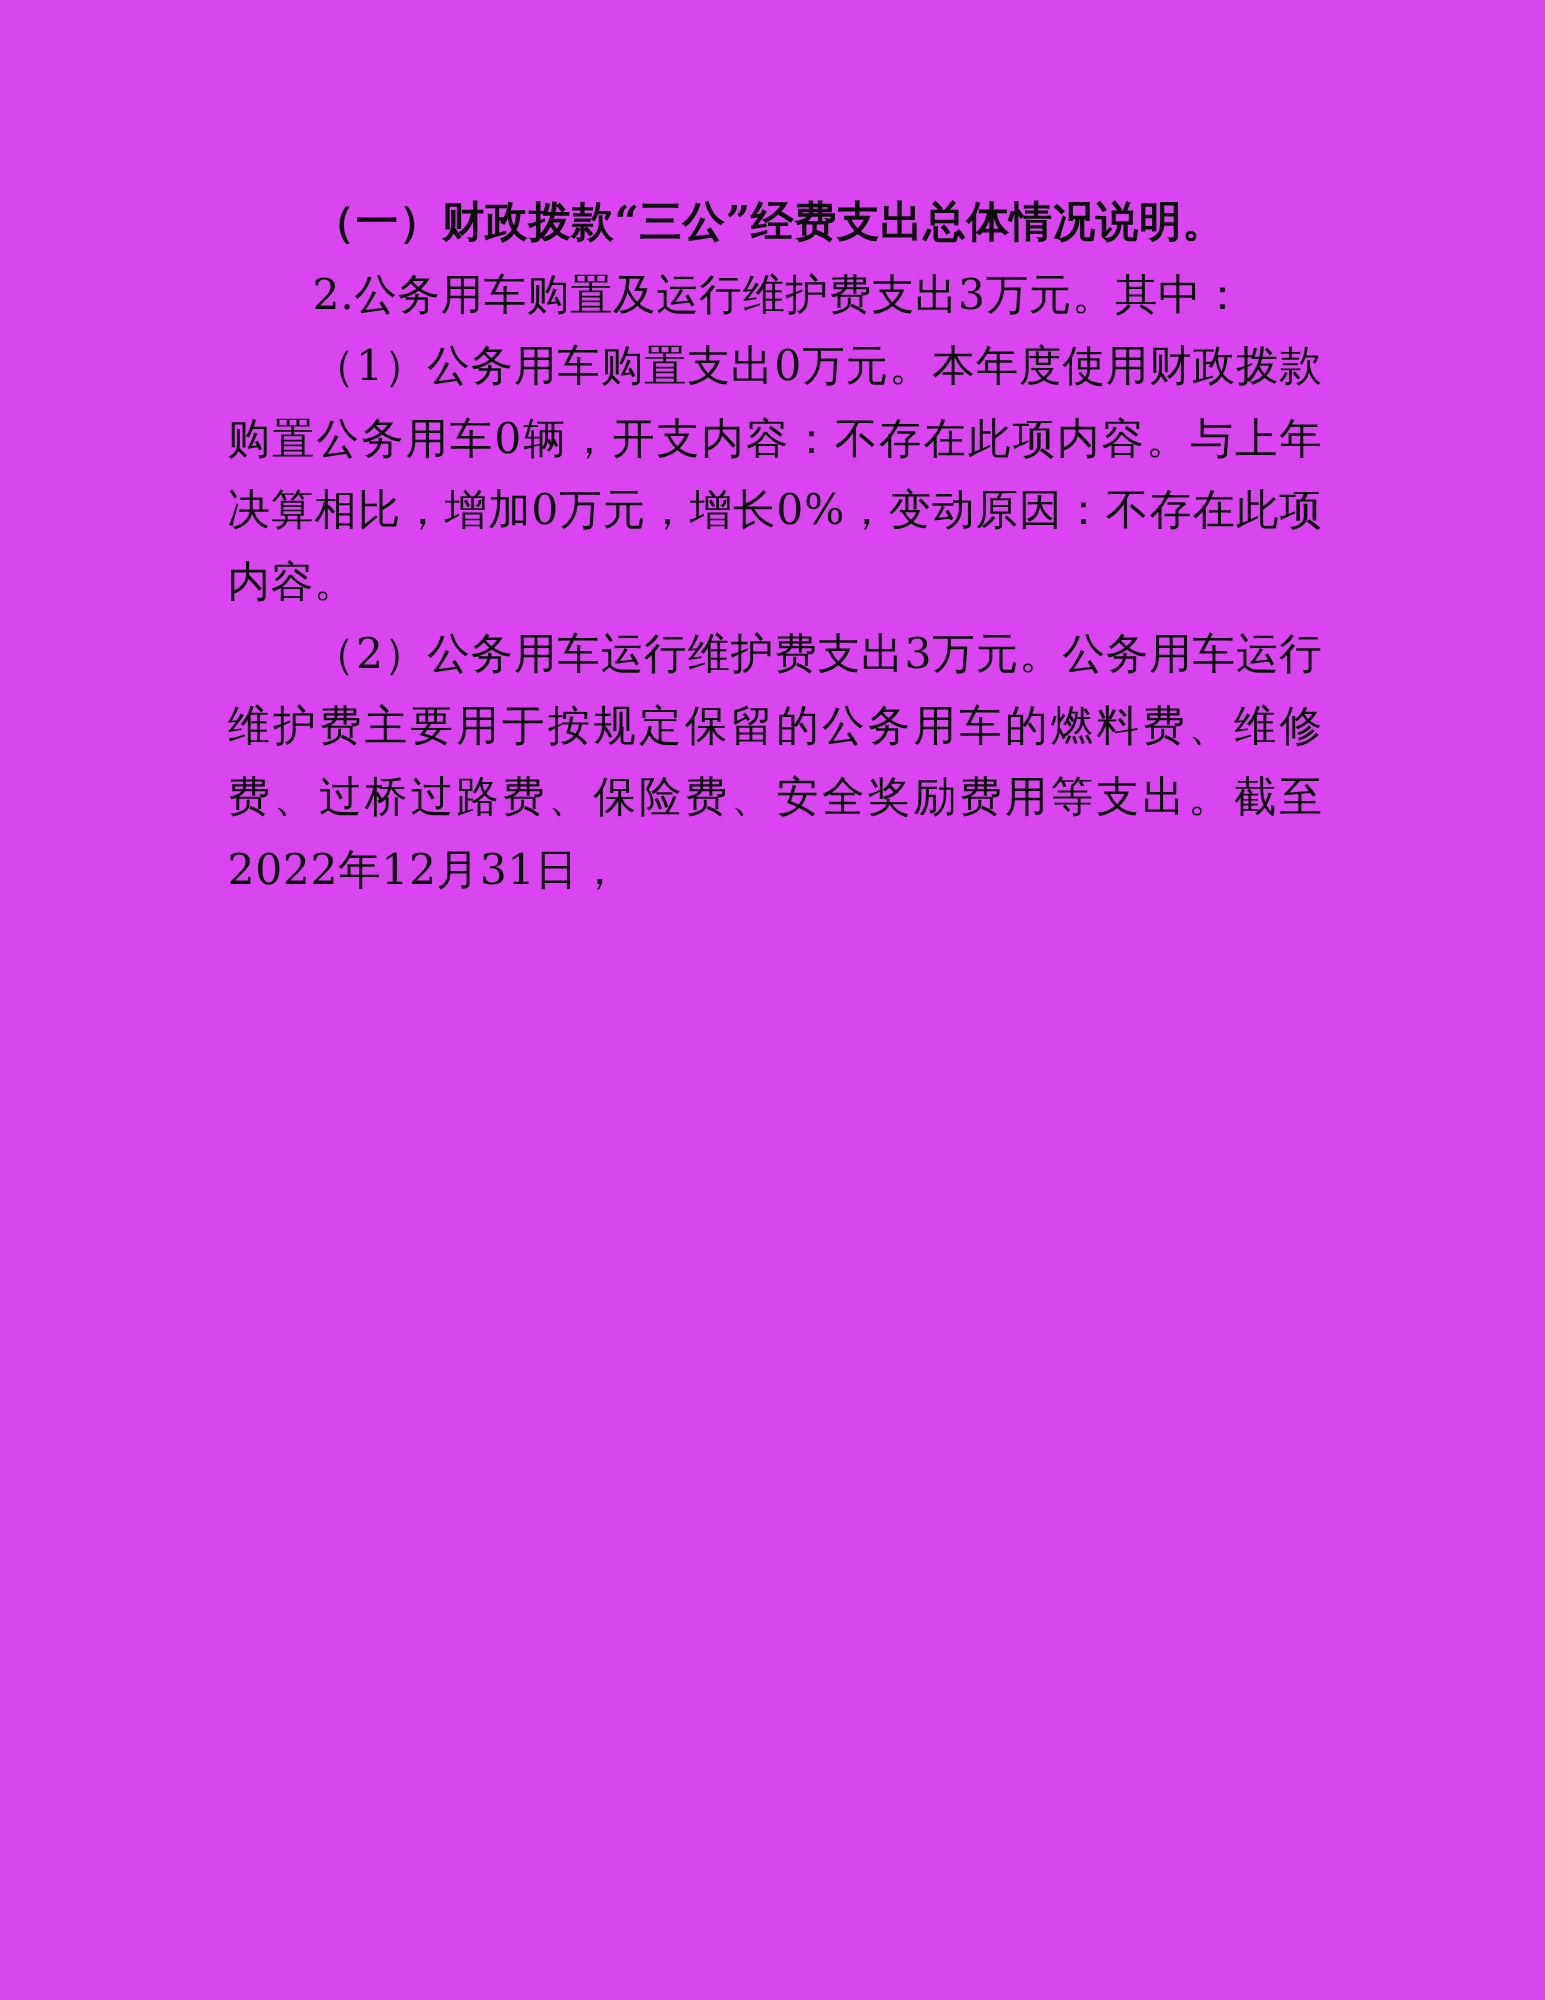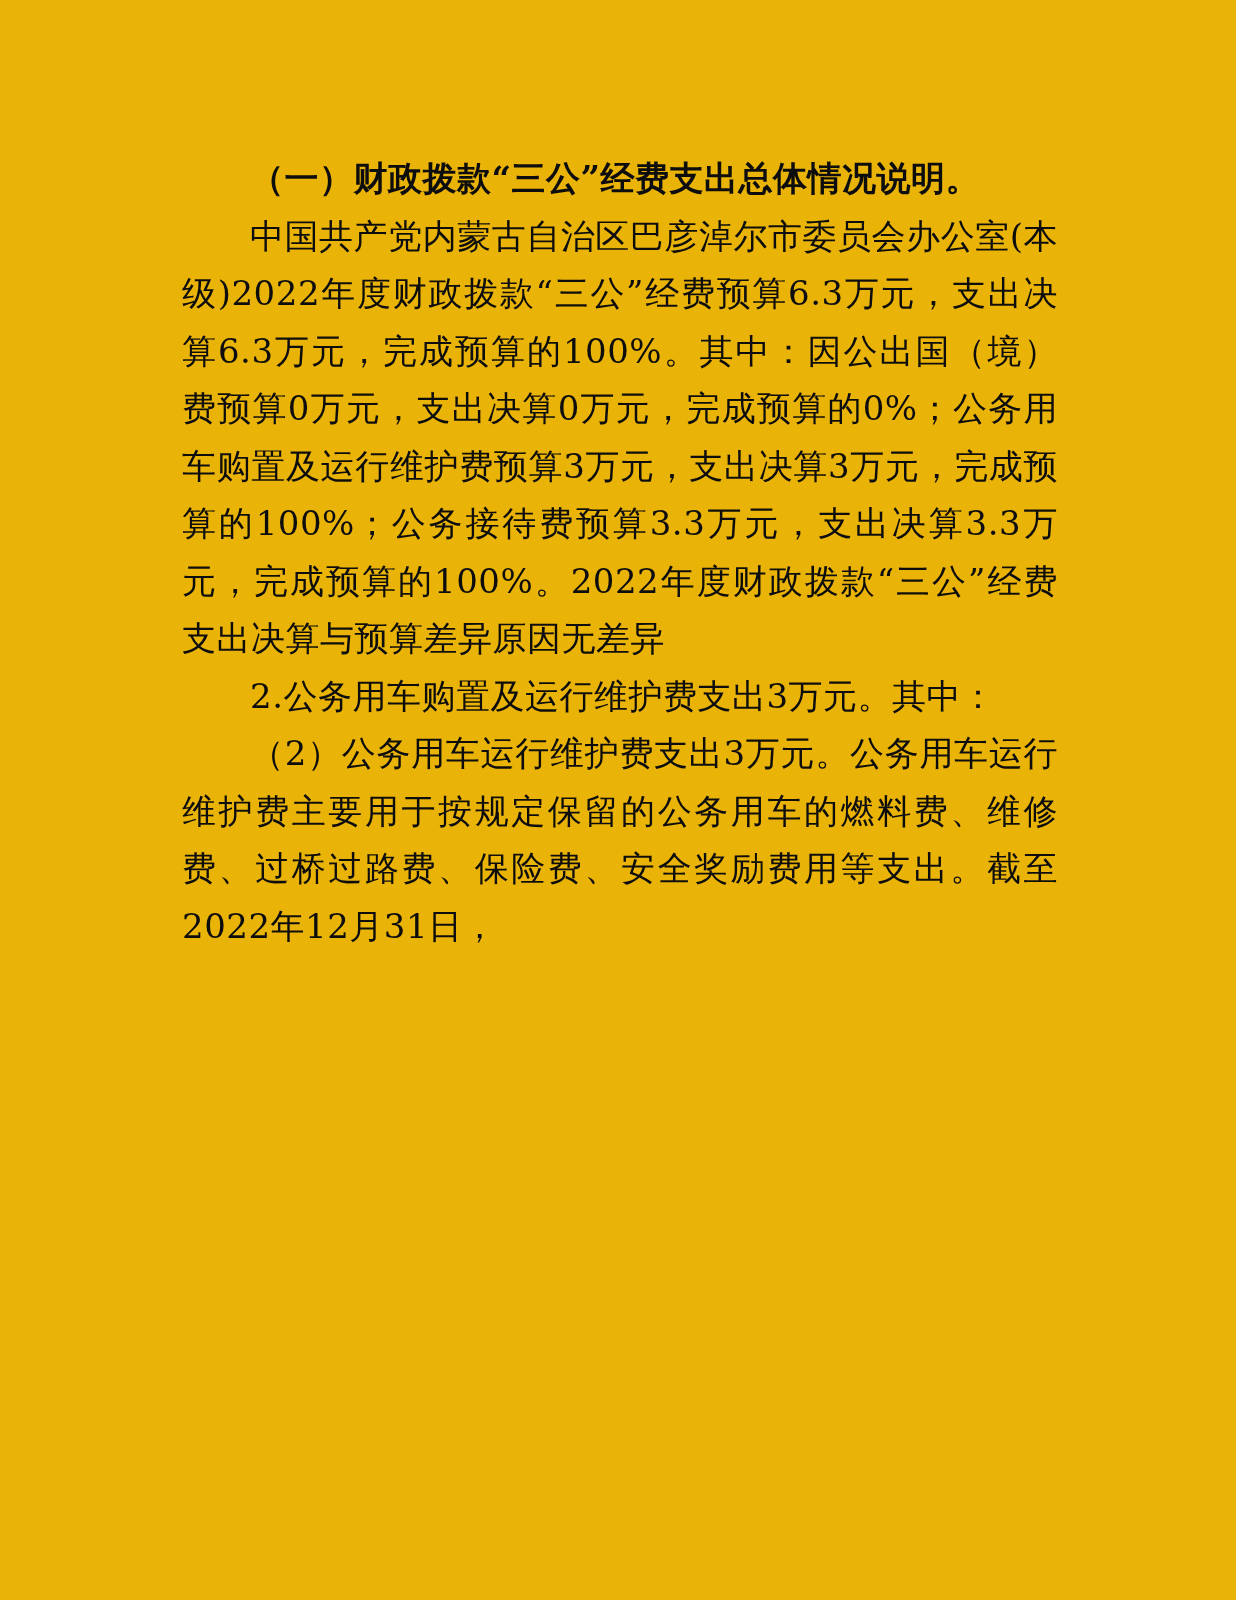--- a/index.html
+++ b/index.html
@@ -11,21 +11,21 @@
     width: 1236px;
     height: 1600px;
     overflow: hidden;
     font-family: "DejaVu Serif", "Liberation Serif", serif;
   }
   .page {
     box-sizing: border-box;
     width: 1236px;
     height: 1600px;
     padding: 150px 178px 0 182px;
-    background: #eab308;
+    background: #d946ef;
     color: #0d0d0d;
   }
   .doc-body {
     font-size: 34px;
     line-height: 57.5px;
     text-align: justify;
     text-justify: inter-character;
     letter-spacing: 0.5px;
   }
   .doc-body p {
@@ -39,24 +39,24 @@
   }
 </style>
 </head>
 <body>
 
 <div class="page">
   <div class="doc-body">
 
     <p class="section-heading">（一）财政拨款“三公”经费支出总体情况说明。</p>
 
-    <p>中国共产党内蒙古自治区巴彦淖尔市委员会办公室(本级)2022年度财政拨款“三公”经费预算6.3万元，支出决算6.3万元，完成预算的100%。其中：因公出国（境）费预算0万元，支出决算0万元，完成预算的0%；公务用车购置及运行维护费预算3万元，支出决算3万元，完成预算的100%；公务接待费预算3.3万元，支出决算3.3万元，完成预算的100%。2022年度财政拨款“三公”经费支出决算与预算差异原因无差异</p>
 
 
 
 
     <p>2.公务用车购置及运行维护费支出3万元。其中：</p>
 
+    <p>（1）公务用车购置支出0万元。本年度使用财政拨款购置公务用车0辆，开支内容：不存在此项内容。与上年决算相比，增加0万元，增长0%，变动原因：不存在此项内容。</p>
 
     <p>（2）公务用车运行维护费支出3万元。公务用车运行维护费主要用于按规定保留的公务用车的燃料费、维修费、过桥过路费、保险费、安全奖励费用等支出。截至2022年12月31日，</p>
 
   </div>
 </div>
 
 </body></html>

